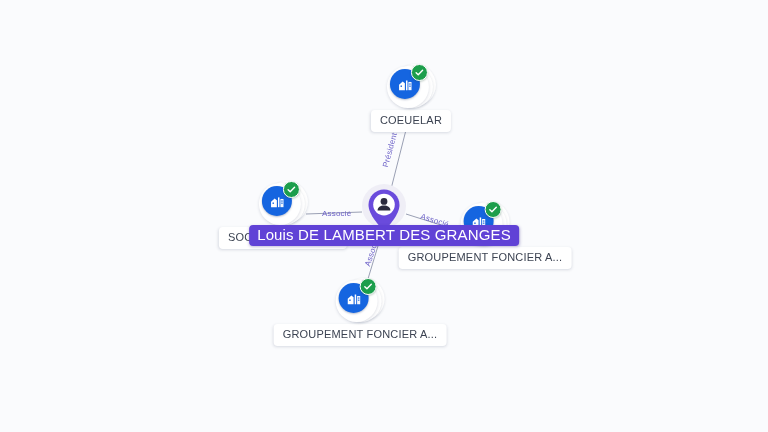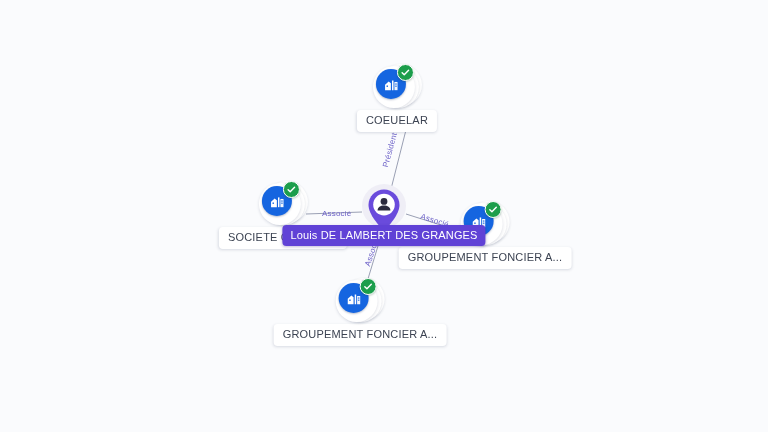--- a/index.html
+++ b/index.html
@@ -148,21 +148,21 @@
     height: 44px;
   }
   .pin svg { display: block; }
   .person-label {
     position: absolute;
     left: 50%;
     top: 40px;
     transform: translateX(-50%);
     background: #6042d6;
     color: #ffffff;
-    font-size: 11px;
+    font-size: 15px;
     line-height: 14px;
     letter-spacing: .15px;
     padding: 3px 8px 4px 8px;
     border-radius: 4px;
     white-space: nowrap;
     box-shadow: 0 1px 3px rgba(50,30,130,0.30);
   }
 
   
   .edge-label {
@@ -210,21 +210,21 @@
   <div class="edge-label" style="left:420px; top:216px; transform: rotate(17deg);">Associé</div>
   <svg class="edge-arrow" style="left:452px; top:228px;" width="8" height="8" viewBox="0 0 8 8">
     <polygon points="8,4 2,0.5 2,7.5" fill="#6e63c8"></polygon>
   </svg>
 
   <div class="edge-label" style="left:372px; top:252px; transform: rotate(-72deg) translate(-50%,-50%); transform-origin: left top;">Associé</div>
   <svg class="edge-arrow" style="left:362px; top:284px;" width="8" height="8" viewBox="0 0 8 8">
     <polygon points="4,8 0.5,2 7.5,2" fill="#6e63c8" transform="rotate(15 4 4)"></polygon>
   </svg>
 
-  <div class="node" style="left:397px; top:97px;">
+  <div class="node" style="left:411px; top:97px;">
     <div class="company-marker">
       <span class="stack-card c1"></span>
       <span class="stack-card c2"></span>
       <span class="stack-card c3"></span>
       <span class="company-disc">
         <svg width="17" height="17" viewBox="0 0 24 24" fill="#ffffff">
           <path d="M3 12.2 8.1 7.6l3.1 2.8V20H3z"></path>
           <path d="M12.8 6.2h2.1v13.8h-2.1z"></path>
           <path d="M16.2 8.4h4.4V20h-4.4z" opacity="0.95"></path>
           <rect x="5.1" y="13.4" width="2" height="2" fill="#1565e0"></rect>

